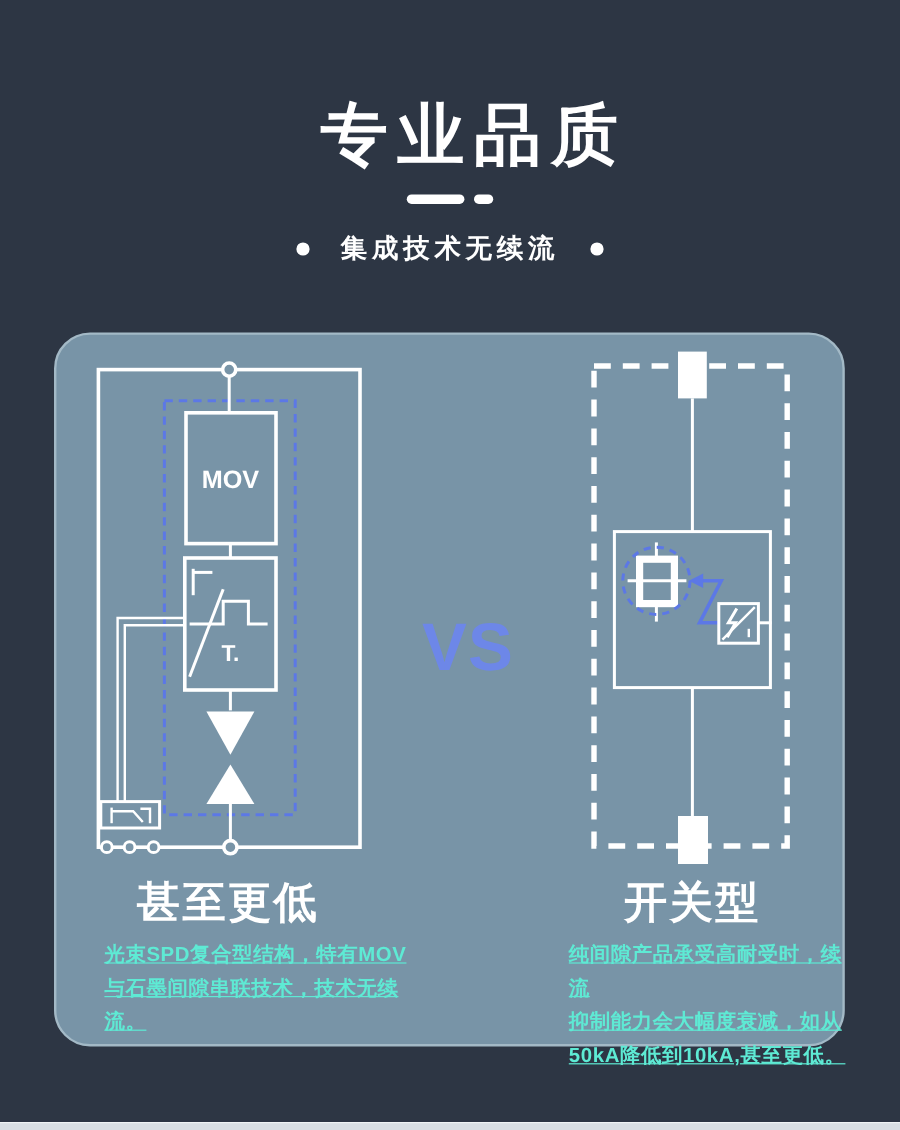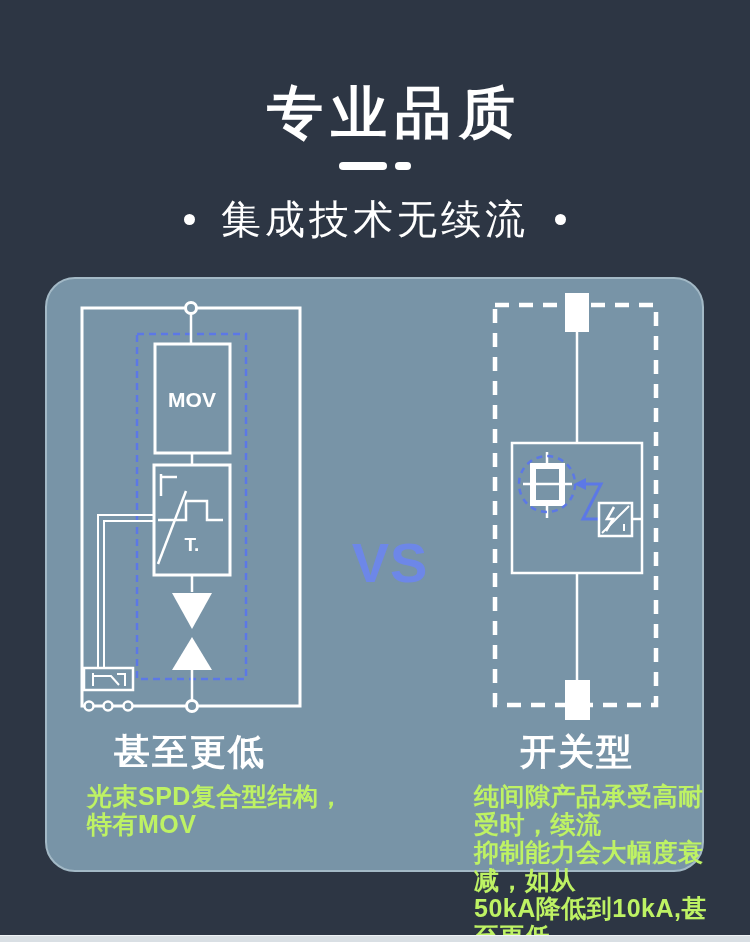--- a/index.html
+++ b/index.html
@@ -8,38 +8,38 @@
 
   
   .hd-title{position:absolute;left:0;top:76px;width:750px;text-align:center;
     color:#ffffff;font-size:56px;font-weight:700;letter-spacing:8px;padding-left:20px;}
   .hd-underline{position:absolute;top:162px;left:0;width:750px;height:8px;
     display:flex;justify-content:center;align-items:center;gap:8px;}
   .dash-long{width:48px;height:8px;border-radius:4px;background:#ffffff;}
   .dash-short{width:16px;height:8px;border-radius:4px;background:#ffffff;}
   .hd-sub{position:absolute;left:0;top:192px;width:750px;display:flex;
     justify-content:center;align-items:center;gap:26px;}
-  .hd-sub .txt{color:#ffffff;font-size:40px;font-weight:400;letter-spacing:4px;}
+  .hd-sub .txt{color:#ffffff;font-size:22px;font-weight:700;letter-spacing:4px;}
   .dot{width:11px;height:11px;border-radius:50%;background:#ffffff;}
 
   
   .panel{position:absolute;left:45px;top:277px;width:659px;height:595px;
     background:#7894a7;border:2px solid #a3b9c6;border-radius:30px;box-sizing:border-box;}
 
   .diagram{position:absolute;}
   .vs{position:absolute;left:330px;top:506px;width:120px;text-align:center;
-    color:#6d87e8;font-size:56px;font-weight:700;letter-spacing:1px;margin-top:24px;}
+    color:#6d87e8;font-size:56px;font-weight:700;letter-spacing:1px;}
 
   .col-title{position:absolute;top:728px;color:#ffffff;font-size:36px;
     font-weight:700;text-align:center;letter-spacing:2px;}
   .col-title.left{left:60px;width:260px;}
   .col-title.right{left:460px;width:234px;font-family:Liberation Mono, monospace;}
 
-  .desc{position:absolute;top:782px;color:#bef264;font-size:25px;
-    font-weight:700;line-height:28px;letter-spacing:0.5px;}
+  .desc{position:absolute;top:782px;color:#5eead4;font-size:17px;
+    font-weight:700;line-height:28px;letter-spacing:0.5px;text-decoration:underline;}
   .desc.left{left:87px;width:270px;}
   .desc.right{left:474px;width:235px;}
 
   
   .bottom-strip{position:absolute;left:0;bottom:0;width:750px;height:6px;
     background:#d9dfe4;border-top:1px solid #f0f3f5;}
 </style>
 </head>
 <body>
 
@@ -137,20 +137,21 @@
     <line x1="577" y1="573" x2="577" y2="680" stroke="#ffffff" stroke-width="2.5"></line>
 
     <rect x="565" y="680" width="25" height="40" fill="#ffffff"></rect>
   </svg>
 
   <div class="col-title left">甚至更低</div>
   <div class="col-title right">开关型</div>
 
   <div class="desc left">
     <div>光束SPD复合型结构，特有MOV</div>
+    <div>与石墨间隙串联技术，技术无续流。</div>
   </div>
   <div class="desc right">
     <div>纯间隙产品承受高耐受时，续流</div>
     <div>抑制能力会大幅度衰减，如从</div>
     <div>50kA降低到10kA,甚至更低。</div>
   </div>
 
   <div class="bottom-strip"></div>
 </div>
 

